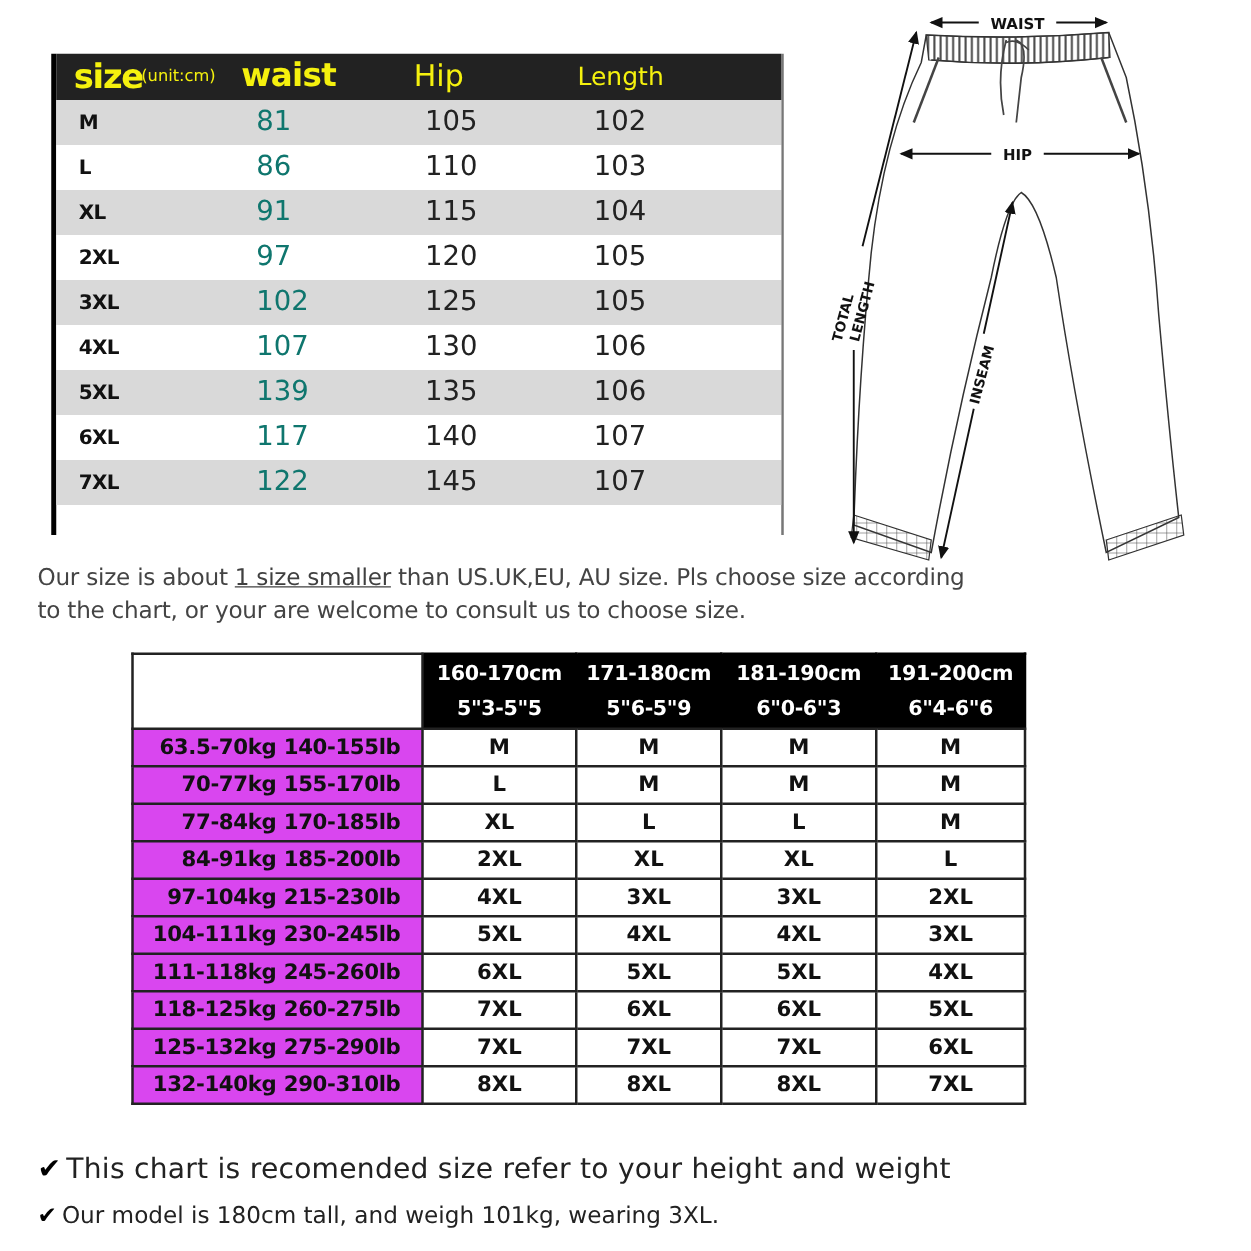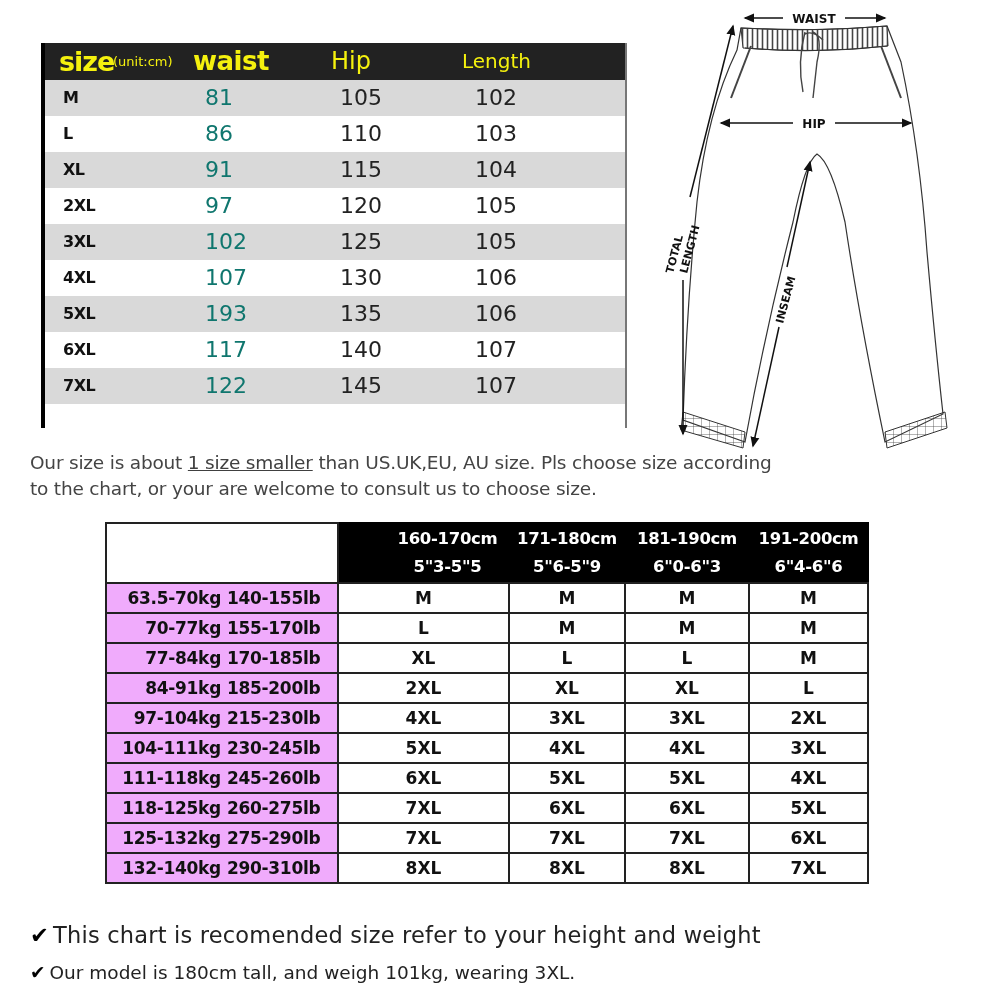--- a/index.html
+++ b/index.html
@@ -31,25 +31,25 @@
   .note { position: absolute; left: 30px; top: 450px; width: 900px; font-family: "DejaVu Sans", sans-serif; font-size: 18.5px; color: #444; line-height: 26px; letter-spacing: -0.2px; }
   .note .red { color: #404040; text-decoration: underline; }
 
   
   .rec { position: absolute; left: 105px; top: 522px; border-collapse: collapse; font-family: "DejaVu Sans", sans-serif; }
   .rec td, .rec th { border: 2px solid #222; padding: 0; }
   .rec .corner { width: 230px; height: 58px; background: #fff; }
   .rec th { background: #000; color: #fff; font-weight: bold; font-size: 16.5px; height: 58px; text-align: center; vertical-align: middle; line-height: 28px; letter-spacing: -0.3px; border-left-color: #000; border-right-color: #000; border-top-color: #000; }
   .rec th .l1 { display: block; }
   .rec th .l2 { display: block; }
-  .rec .w { background: #f0abfc; font-weight: bold; font-size: 17px; height: 28px; text-align: left; white-space: nowrap; letter-spacing: -0.3px; }
+  .rec .w { background: #d946ef; font-weight: bold; font-size: 17px; height: 28px; text-align: left; white-space: nowrap; letter-spacing: -0.3px; }
   .rec .w .kg { display: inline-block; width: 120px; text-align: right; padding-right: 6px; box-sizing: border-box; }
   .rec .w .lb { display: inline-block; }
   .rec .s { text-align: center; font-weight: bold; font-size: 17px; height: 28px; background: #fff; }
-  .rec .c1 { width: 121px; padding-left: 48px; } .rec .c2 { width: 114px; } .rec .c3 { width: 122px; } .rec .c4 { width: 117px; }
+  .rec .c1 { width: 121px; } .rec .c2 { width: 114px; } .rec .c3 { width: 122px; } .rec .c4 { width: 117px; }
 
   
   .fn { position: absolute; left: 30px; font-family: "DejaVu Sans", sans-serif; color: #222; white-space: nowrap; }
   .fn1 { top: 922px; font-size: 22.5px; letter-spacing: 0.2px; }
   .fn2 { top: 962px; font-size: 18.5px; }
   .fn .check { font-weight: bold; color: #000; margin-right: 4px; }
 </style>
 </head>
 <body>
 
@@ -92,21 +92,21 @@
     <span class="td-length">105</span>
   </div>
   <div class="trow white">
     <span class="td-size">4XL</span>
     <span class="td-waist">107</span>
     <span class="td-hip">130</span>
     <span class="td-length">106</span>
   </div>
   <div class="trow gray">
     <span class="td-size">5XL</span>
-    <span class="td-waist">193</span>
+    <span class="td-waist">139</span>
     <span class="td-hip">135</span>
     <span class="td-length">106</span>
   </div>
   <div class="trow white">
     <span class="td-size">6XL</span>
     <span class="td-waist">117</span>
     <span class="td-hip">140</span>
     <span class="td-length">107</span>
   </div>
   <div class="trow gray">

